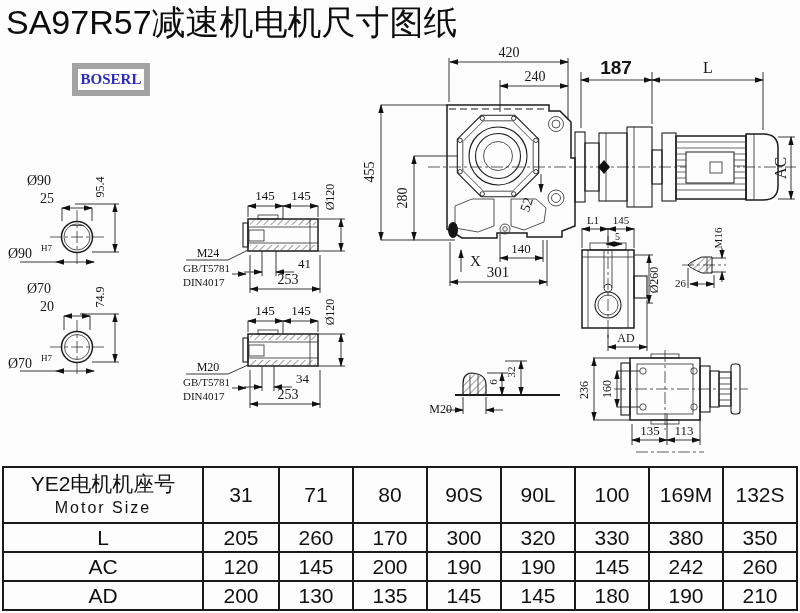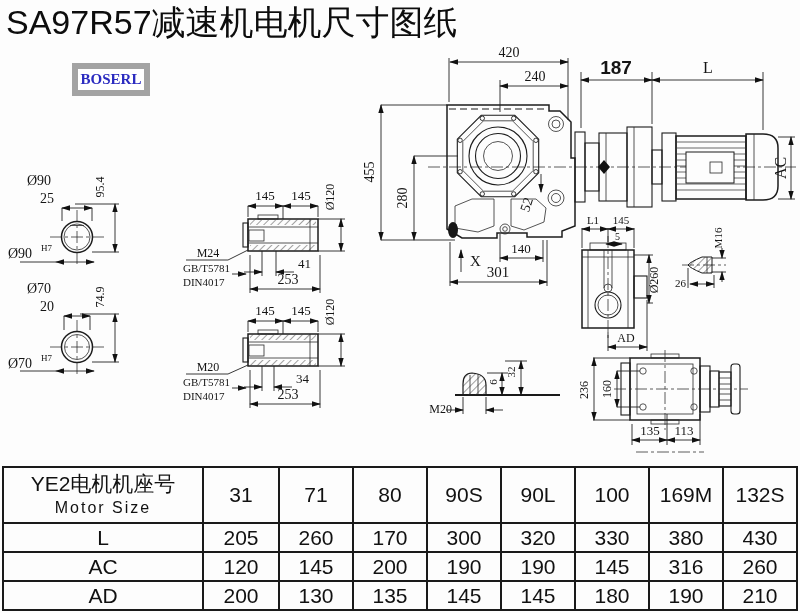--- a/index.html
+++ b/index.html
@@ -391,31 +391,31 @@
     </tr>
     <tr class="drow">
       <td>L</td>
       <td>205</td>
       <td>260</td>
       <td>170</td>
       <td>300</td>
       <td>320</td>
       <td>330</td>
       <td>380</td>
-      <td>430</td>
+      <td>350</td>
     </tr>
     <tr class="drow">
       <td>AC</td>
       <td>120</td>
       <td>145</td>
       <td>200</td>
       <td>190</td>
       <td>190</td>
       <td>145</td>
-      <td>316</td>
+      <td>242</td>
       <td>260</td>
     </tr>
     <tr class="drow">
       <td>AD</td>
       <td>200</td>
       <td>130</td>
       <td>135</td>
       <td>145</td>
       <td>145</td>
       <td>180</td>

